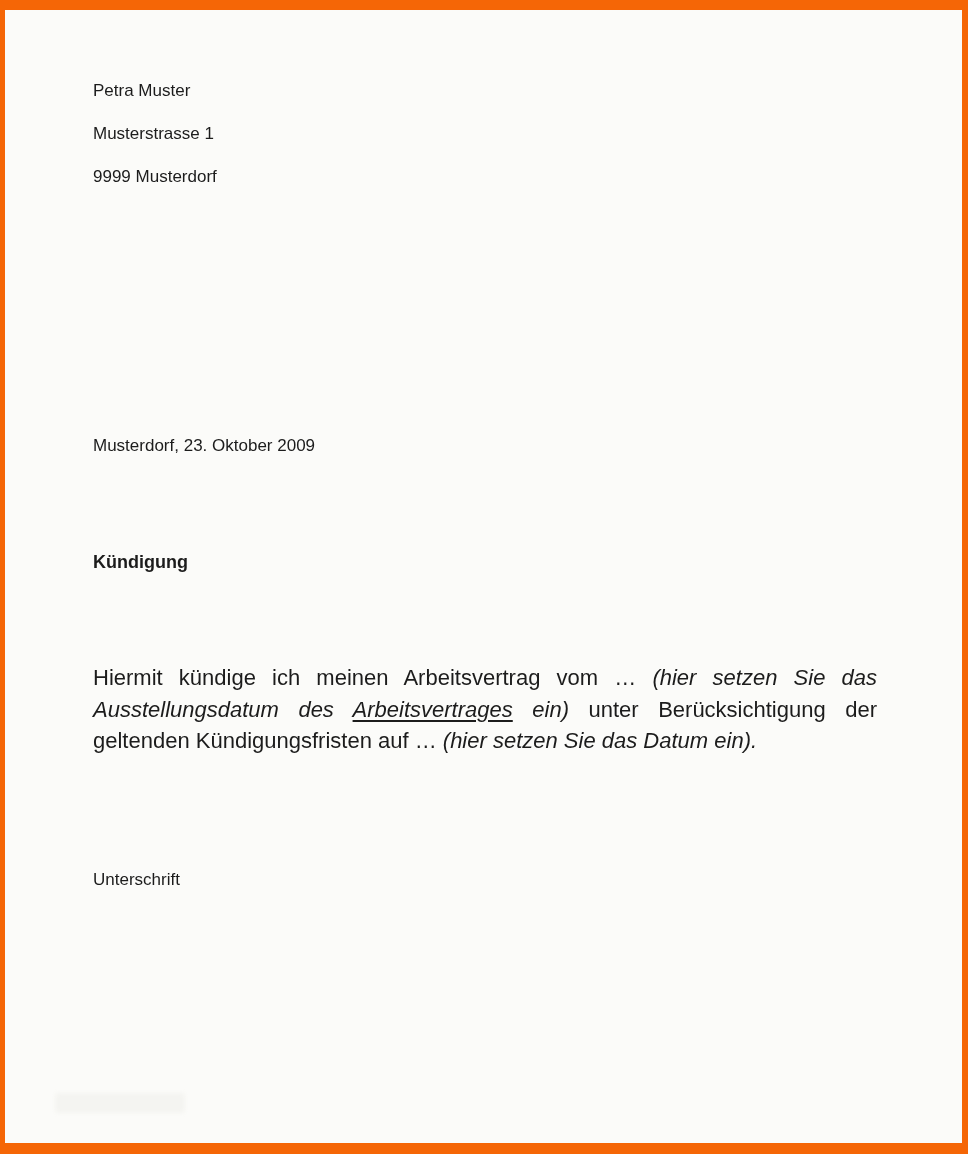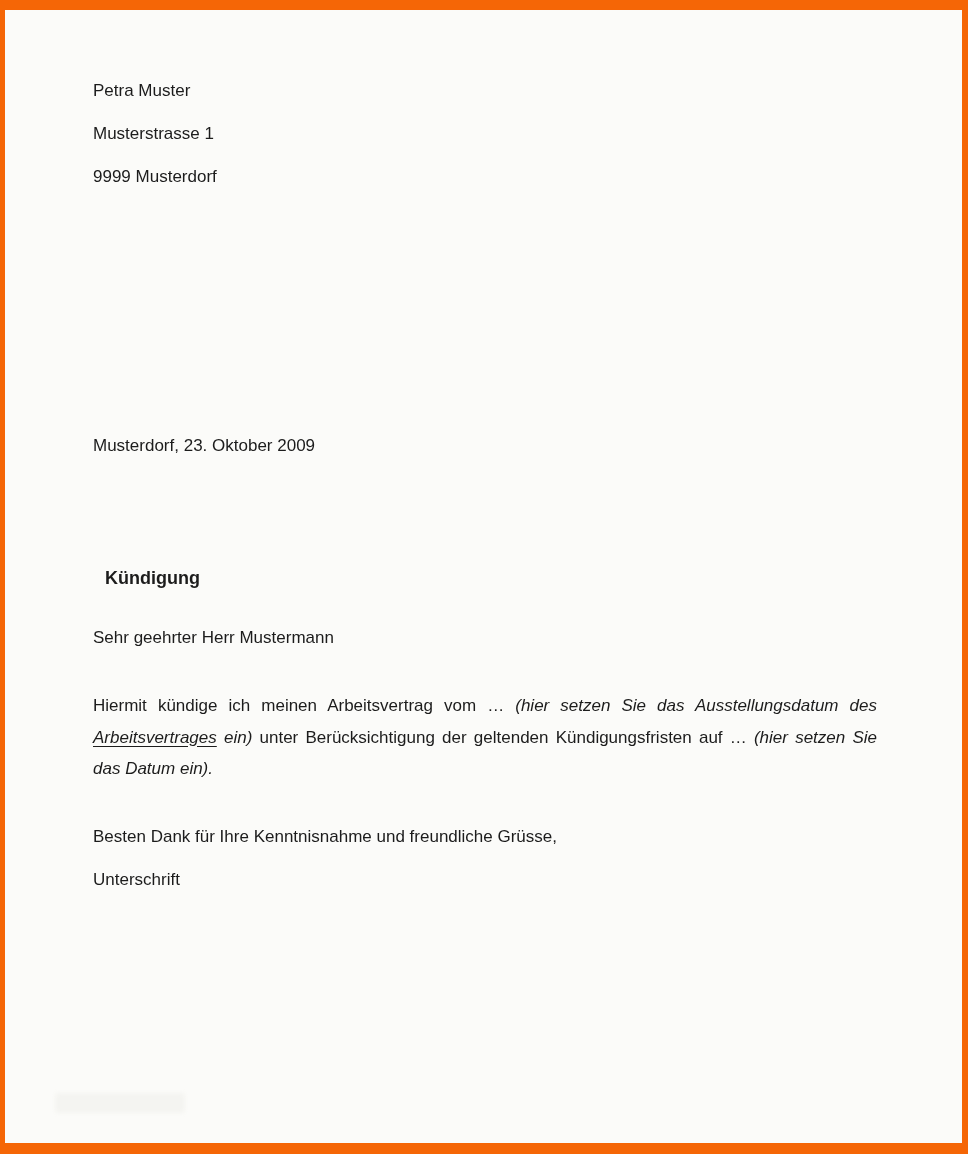--- a/index.html
+++ b/index.html
@@ -26,29 +26,29 @@
     white-space: pre-line;
   }
   .address {
     line-height: 21.5px;
     font-size: 17px;
   }
   .address div { min-height: 21.5px; }
   .sender    { left: 88px;  top: 48px;  }
   .recipient { left: 591px; top: 220px; }
   .dateline  { left: 88px;  top: 412px; font-size: 17px; margin-top: 14px; }
-  .subject   { left: 100px;  top: 542px; font-size: 18px; font-weight: bold; margin-top: 16px; }
+  .subject   { left: 88px;  top: 542px; font-size: 18px; font-weight: bold; }
   .salutation{ left: 88px;  top: 618px; }
   .body-par  {
     left: 88px;
-    top: 680px;
+    top: 652px;
     width: 784px;
     text-align: justify;
     line-height: 31.5px;
-    font-size: 17px;
+    font-size: 22px;
   }
   .closing   { left: 88px;  top: 817px; }
   .signature { left: 88px;  top: 860px; }
   .seg-italic { font-style: italic; }
   .seg-italic-underline {
     font-style: italic;
     text-decoration: underline;
     text-underline-offset: 3px;
   }
   .watermark {
@@ -71,23 +71,21 @@
     <div>Petra Muster</div>
     <div>Musterstrasse 1</div>
     <div>9999 Musterdorf</div>
   </div>
 
 
   <div class="block dateline">Musterdorf, 23. Oktober 2009</div>
 
   <div class="block subject">Kündigung</div>
 
-  <div class="block salutation">Sehr geehrter Herr Mustermann</div>
 
   <div class="block body-par"><span>Hiermit kündige ich meinen Arbeitsvertrag vom … </span><span class="seg-italic">(hier setzen Sie das Ausstellungsdatum des </span><span class="seg-italic-underline">Arbeitsvertrages</span><span class="seg-italic"> ein)</span><span> unter Berücksichtigung der geltenden Kündigungsfristen auf … </span><span class="seg-italic">(hier setzen Sie das Datum ein).</span></div>
 
-  <div class="block closing">Besten Dank für Ihre Kenntnisnahme und freundliche Grüsse,</div>
 
   <div class="block signature">Unterschrift</div>
 
   <div class="watermark"></div>
 
 </div>
 
 </body></html>

